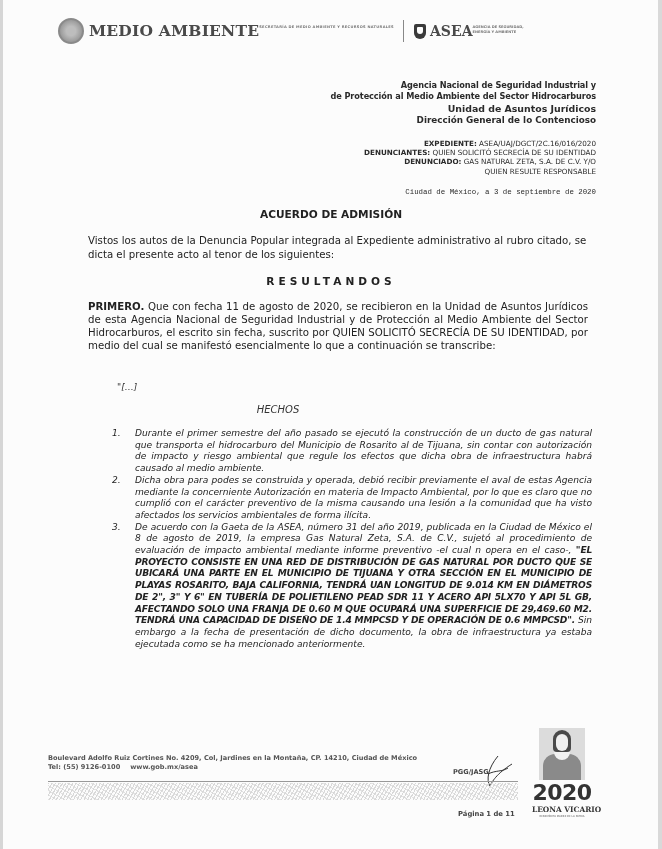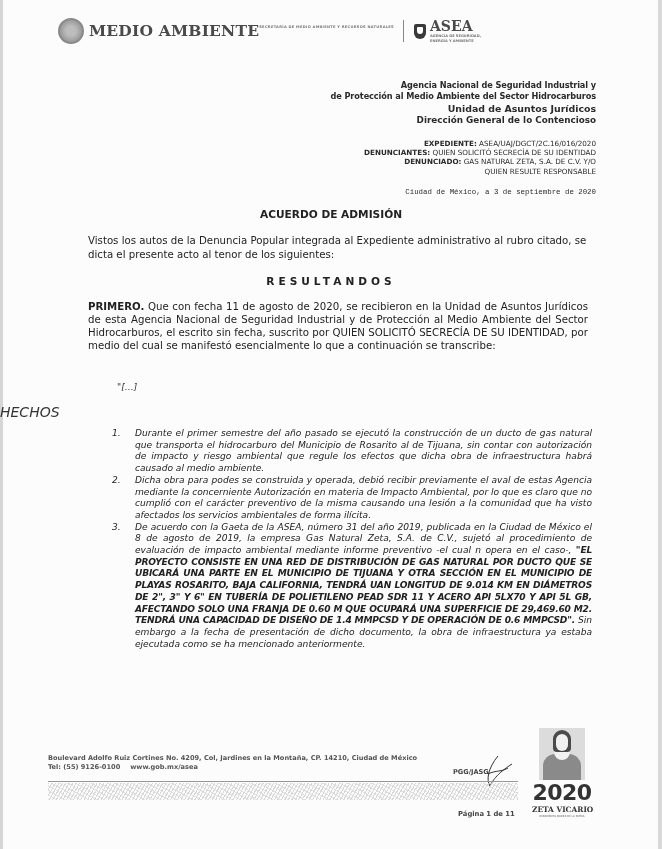--- a/index.html
+++ b/index.html
@@ -16,42 +16,42 @@
 
   
   .logo-row { position: absolute; left: 58px; top: 14px; height: 34px; display: flex; align-items: center; }
   .seal { width: 26px; height: 26px; border-radius: 50%; border: 2px solid #8a8a8a; background: radial-gradient(circle, #bdbdbd 30%, #9a9a9a 70%); box-sizing: border-box; }
   .sem-block { margin-left: 5px; display: flex; flex-direction: row; }
   .sem-title { font-family: "DejaVu Serif", serif; font-weight: bold; font-size: 15.5px; color: #4a4a4a; letter-spacing: 0.2px; line-height: 16px; }
   .sem-sub { font-size: 3.6px; color: #777; letter-spacing: 0.3px; margin-top: 2px; font-weight: bold; }
   .v-divider { width: 1px; height: 22px; background: #888; margin: 0 10px 0 9px; }
   .shield { width: 12px; height: 15px; background: #3a3a3a; border-radius: 2px 2px 6px 6px; position: relative; }
   .shield::after { content: ""; position: absolute; left: 3px; top: 3px; width: 6px; height: 7px; background: #fcfcfc; border-radius: 1px 1px 3px 3px; }
-  .asea-block { margin-left: 4px; display: flex; flex-direction: column; }
+  .asea-block { margin-left: 4px; display: flex; }
   .asea-title { font-family: "DejaVu Serif", serif; font-weight: bold; font-size: 14px; color: #4a4a4a; line-height: 14px; }
   .asea-sub { font-size: 3.6px; color: #777; font-weight: bold; line-height: 4.5px; margin-top: 1px; white-space: pre-line; }
 
   
   .agency { position: absolute; right: 66px; top: 80px; text-align: right; }
   .agency .l1, .agency .l2 { font-size: 8.2px; font-weight: bold; color: #2a2a2a; line-height: 11px; letter-spacing: -0.1px; }
   .agency .l3 { font-size: 9.4px; font-weight: bold; color: #2a2a2a; line-height: 12px; margin-top: 1px; }
   .agency .l4 { font-size: 8.8px; font-weight: bold; color: #2a2a2a; line-height: 11px; }
 
   .exp { position: absolute; right: 66px; top: 139px; text-align: right; font-size: 7.2px; line-height: 9.2px; color: #2a2a2a; }
   .exp b { font-weight: bold; }
   .date { position: absolute; right: 66px; top: 188px; font-size: 7.4px; color: #2a2a2a; font-family: Liberation Mono, monospace; }
 
   .title { position: absolute; left: 0; width: 662px; text-align: center; top: 208px; font-size: 10.6px; font-weight: bold; color: #222; }
   .intro { position: absolute; left: 88px; width: 500px; top: 234px; font-size: 10.2px; line-height: 13.5px; color: #222; }
   .resultandos { position: absolute; left: 0; width: 662px; text-align: center; top: 275px; font-size: 10.6px; font-weight: bold; letter-spacing: 4px; color: #222; }
   .primero { position: absolute; left: 88px; width: 500px; top: 300px; font-size: 10.2px; line-height: 13.1px; color: #222; text-align: justify; }
   .primero b { font-weight: bold; }
 
   .ellipsis { position: absolute; left: 117px; top: 382px; font-size: 9px; font-style: italic; color: #333; }
-  .hechos { position: absolute; left: 0; width: 556px; top: 404px; font-size: 14px; font-style: italic; color: #333; }
+  .hechos { position: absolute; left: 0; width: 556px; text-align: center; top: 404px; font-size: 10px; font-style: italic; color: #333; }
 
   .facts { position: absolute; left: 112px; width: 480px; top: 428px; font-size: 9.1px; line-height: 11.7px; font-style: italic; color: #222; }
   .fact { display: flex; }
   .fact .num { width: 23px; flex: none; }
   .fact .txt { flex: 1; text-align: justify; }
   .fact .txt b { font-weight: bold; font-style: italic; letter-spacing: -0.2px; }
 
   
   .footer-addr { position: absolute; left: 48px; top: 754px; font-size: 6.6px; line-height: 9px; color: #555; font-weight: bold; }
   .footer-addr .web { margin-left: 10px; }
@@ -150,15 +150,15 @@
 <div class="page-num">Página 1 de 11</div>
 
 <div class="leona">
   <div class="portrait">
     <div class="body"></div>
     <div class="collar"></div>
     <div class="hair"></div>
     <div class="face"></div>
   </div>
   <div class="year">2020</div>
-  <div class="leona-name">ZETA VICARIO</div>
+  <div class="leona-name">LEONA VICARIO</div>
   <div class="leona-sub">BENEMÉRITA MADRE DE LA PATRIA</div>
 </div>
 
 </body></html>

